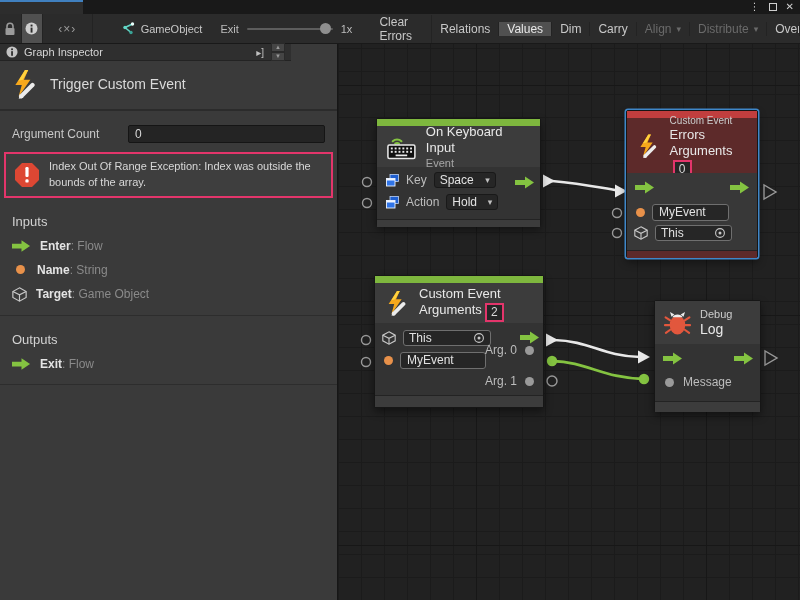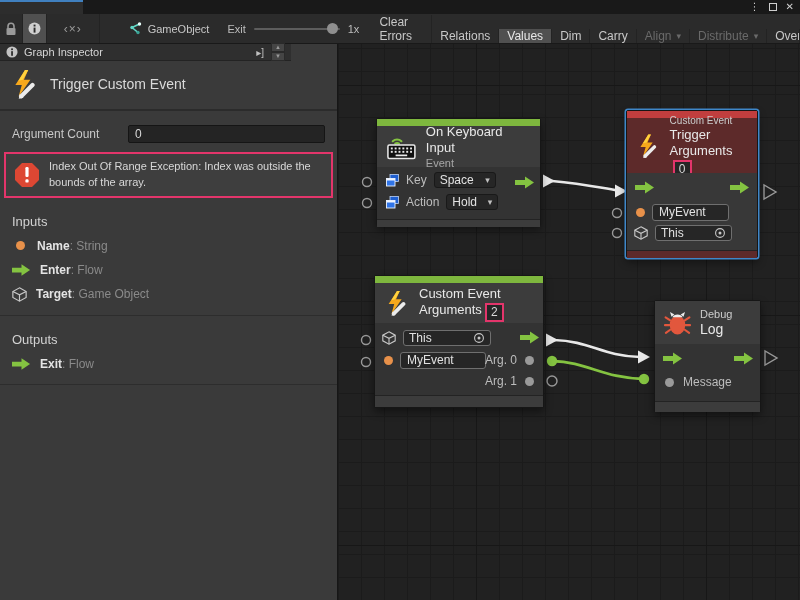--- a/index.html
+++ b/index.html
@@ -24,21 +24,21 @@
   .toolbar { position:absolute; left:0; top:14px; width:800px; height:30px; background:#2b2b2b; border-bottom:1px solid #191919; display:flex; align-items:stretch; }
   .tbtn { display:flex; align-items:center; justify-content:center; padding:0 8px; font-size:12px; color:#c8c8c8; border-right:1px solid #232323; }
   .tbtn.icon-only { width:28px; padding:0; }
   .tbtn.active { background:#505050; color:#e8e8e8; }
   .tbtn.disabled { color:#6a6a6a; }
   .tb-spacer { flex:0 0 18px; }
   .go-chip { display:flex; align-items:center; gap:6px; padding:0 10px; font-size:11px; color:#c8c8c8; }
   .zoom-wrap { display:flex; align-items:center; gap:8px; padding:0 8px; font-size:11px; color:#bdbdbd; }
   .zoom-track { width:86px; height:2px; background:#5d5d5d; position:relative; border-radius:1px; }
   .zoom-handle { position:absolute; right:2px; top:-5px; width:11px; height:11px; border-radius:50%; background:#8f8f8f; }
-  .tb-right { display:flex; align-items:flex-end; margin-left:4px; }
+  .tb-right { display:flex; align-items:center; margin-left:11px; }
   .tbtn .caret { margin-left:5px; font-size:9px; color:#6a6a6a; }
   .tbtn.clip { width:44px; overflow:hidden; justify-content:flex-start; padding-right:0; white-space:nowrap; }
   
   .insp-header { position:absolute; left:0; top:44px; width:291px; height:17px; background:#2f2f2f; border-bottom:1px solid #232323; display:flex; align-items:center; font-size:11px; color:#d6d6d6; padding:0 6px; }
   .insp-header .label { margin-left:6px; flex:1; }
   .dockicn { font-size:10px; color:#c0c0c0; padding:0 4px; }
   .spincol { display:flex; flex-direction:column; margin-left:3px; }
   .spincol span { font-size:6px; line-height:7px; color:#9a9a9a; background:#454545; border:1px solid #2a2a2a; padding:0 3px; }
   .inspector { position:absolute; left:0; top:61px; width:337px; height:539px; background:#3a3a3a; }
   .insp-title { display:flex; align-items:center; gap:10px; padding:8px 10px 10px 10px; border-bottom:2px solid #2b2b2b; }
@@ -201,29 +201,29 @@
   <div class="errbox">
     <svg width="26" height="26" viewBox="0 0 26 26">
       <polygon points="8,1 18,1 25,8 25,18 18,25 8,25 1,18 1,8" fill="#dd4733"></polygon>
       <rect x="11.4" y="5" width="3.2" height="10" rx="1.2" fill="#ffffff"></rect>
       <rect x="11.4" y="17.2" width="3.2" height="3.4" rx="1.2" fill="#ffffff"></rect>
     </svg>
     <span class="txt">Index Out Of Range Exception: Index was outside the bounds of the array.</span>
   </div>
 
   <div class="sect">Inputs</div>
+  <div class="iorow">
+    <svg width="19" height="12" viewBox="0 0 20 12">
+        <path d="M0 3.5 h10 V0 l9 6 -9 6 V8.5 H0 z" fill="#84c341"></path>
+      </svg>
+    <span><span class="nm">Enter</span><span class="tp">: Flow</span></span>
+  </div>
   <div class="iorow" style="padding-left:4px;">
     <span class="odot"></span>
     <span style="margin-left:3px;"><span class="nm">Name</span><span class="tp">: String</span></span>
-  </div>
-  <div class="iorow">
-    <svg width="19" height="12" viewBox="0 0 20 12">
-        <path d="M0 3.5 h10 V0 l9 6 -9 6 V8.5 H0 z" fill="#84c341"></path>
-      </svg>
-    <span><span class="nm">Enter</span><span class="tp">: Flow</span></span>
   </div>
   <div class="iorow">
     <svg width="15" height="15" viewBox="0 0 14 14">
       <polygon points="7,0.8 13.2,4.2 13.2,9.8 7,13.2 0.8,9.8 0.8,4.2" fill="none" stroke="#c8c8c8" stroke-width="1.1"></polygon>
       <path d="M0.8 4.2 L7 7.3 L13.2 4.2 M7 7.3 V13.2" fill="none" stroke="#c8c8c8" stroke-width="1.1"></path>
     </svg>
     <span><span class="nm">Target</span><span class="tp">: Game Object</span></span>
   </div>
 
   <div class="divider"></div>
@@ -339,21 +339,21 @@
     <div class="cbar red"></div>
     <div class="nhead redhead" style="height:55px; align-items:center;">
       <svg width="26" height="26" viewBox="0 0 28 28">
         <polygon points="14,1 5,15 11,15 8,26 19,10 13,10 17,1" fill="#f7a81b"></polygon>
         <polygon points="14,1 8,11 12,10 17,1" fill="#ffd23e"></polygon>
         <path d="M10.5 25.5 L21 15" stroke="#ececec" stroke-width="4" stroke-linecap="round"></path>
         <polygon points="8.2,27.8 9.2,23.4 12.6,26.8" fill="#ececec"></polygon>
       </svg>
       <div>
         <div class="t-cap">Custom Event</div>
-        <div class="t-main">Trigger</div>
+        <div class="t-main">Errors</div>
         <div class="t-main"><span>Arguments</span><span class="badge">0</span></div>
       </div>
     </div>
     <div class="nbody" style="height:77px;">
       <svg class="garow" style="left:8px; top:8px;" width="20" height="13" viewBox="0 0 20 12">
           <path d="M0 3.5 h10 V0 l9 6 -9 6 V8.5 H0 z" fill="#84c341"></path>
         </svg>
       <svg class="garow" style="left:103px; top:8px;" width="20" height="13" viewBox="0 0 20 12">
           <path d="M0 3.5 h10 V0 l9 6 -9 6 V8.5 H0 z" fill="#84c341"></path>
         </svg>
@@ -406,21 +406,21 @@
           </svg>
         </span>
       </div>
       <svg class="garow" style="left:145px; top:8px;" width="20" height="13" viewBox="0 0 20 12">
           <path d="M0 3.5 h10 V0 l9 6 -9 6 V8.5 H0 z" fill="#84c341"></path>
         </svg>
       <div class="prow" style="left:9px; top:29px;">
         <span class="odot"></span>
         <span class="fieldbox" style="width:86px;">MyEvent</span>
       </div>
-      <div class="prow" style="right:9px; top:30px; gap:8px;">
+      <div class="prow" style="right:9px; top:20px; gap:8px;">
         <span class="plabel">Arg. 0</span>
         <span class="gdot"></span>
       </div>
       <div class="prow" style="right:9px; top:51px; gap:8px;">
         <span class="plabel">Arg. 1</span>
         <span class="gdot"></span>
       </div>
     </div>
     <div class="nfoot" style="height:12px;"></div>
   </div>

